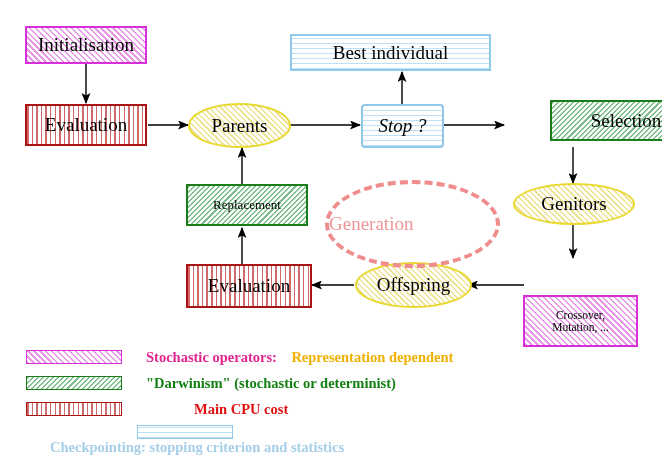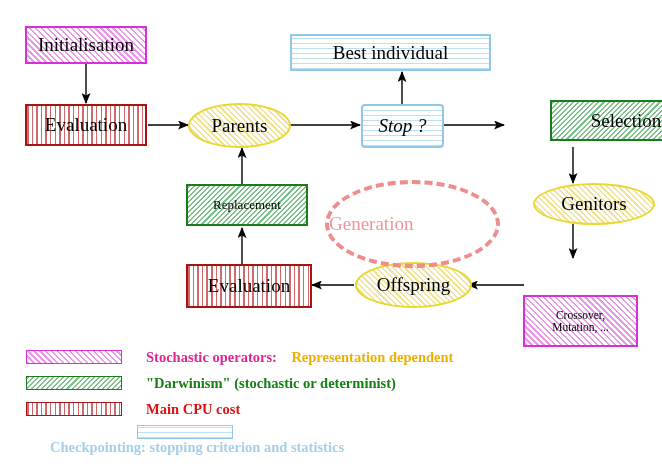--- a/index.html
+++ b/index.html
@@ -163,21 +163,21 @@
   <div class="node rect fill-red t-lg" style="left:25px;  top:104px; width:122px; height:42px;">Evaluation</div>
 
   <div class="node ellipse fill-yellow t-lg" style="left:188px; top:103px; width:103px; height:45px;">Parents</div>
 
   <div class="node rect fill-blue t-lg" style="left:290px; top:34px;  width:201px; height:37px;">Best individual</div>
 
   <div class="node rect rounded fill-blue t-lg" style="left:361px; top:104px; width:83px;  height:44px;">Stop ?</div>
 
   <div class="node rect fill-green t-lg" style="left:506px; top:100px; width:152px; height:41px;margin-left:44px;">Selection</div>
 
-  <div class="node ellipse fill-yellow t-lg" style="left:533px; top:183px; width:122px; height:42px;">Genitors</div>
+  <div class="node ellipse fill-yellow t-lg" style="left:513px; top:183px; width:122px; height:42px;">Genitors</div>
 
   <div class="node rect fill-magenta t-xs" style="left:523px; top:259px; width:115px; height:52px;margin-top:36px;">Crossover,
 Mutation, ...</div>
 
   <div class="node ellipse fill-yellow t-lg" style="left:355px; top:262px; width:117px; height:46px;">Offspring</div>
 
   <div class="node rect fill-red t-lg" style="left:186px; top:264px; width:126px; height:44px;">Evaluation</div>
 
   <div class="node rect fill-green t-sm" style="left:186px; top:184px; width:122px; height:42px;">Replacement</div>
 
@@ -194,21 +194,21 @@
         <span>&nbsp;&nbsp;</span>
         <span class="accent" style="color:#f0b000;">Representation dependent</span>
       </span>
     </div>
 
     <div class="legend-row" style="top:32px;">
       <span class="legend-swatch fill-green"></span>
       <span class="legend-label" style="color:#148014;">"Darwinism" (stochastic or determinist)</span>
     </div>
 
-    <div class="legend-row" style="top:58px;">
+    <div class="legend-row" style="top:58px;gap:48px;">
       <span class="legend-swatch fill-red"></span>
       <span class="legend-label" style="color:#e01010;">Main CPU cost</span>
     </div>
 
     <div class="legend-row" style="top:85px;flex-direction:column;">
       <span class="legend-swatch fill-blue"></span>
       <span class="legend-label" style="color:#a6cfe8;">Checkpointing: stopping criterion and statistics</span>
     </div>
 
   </div>

